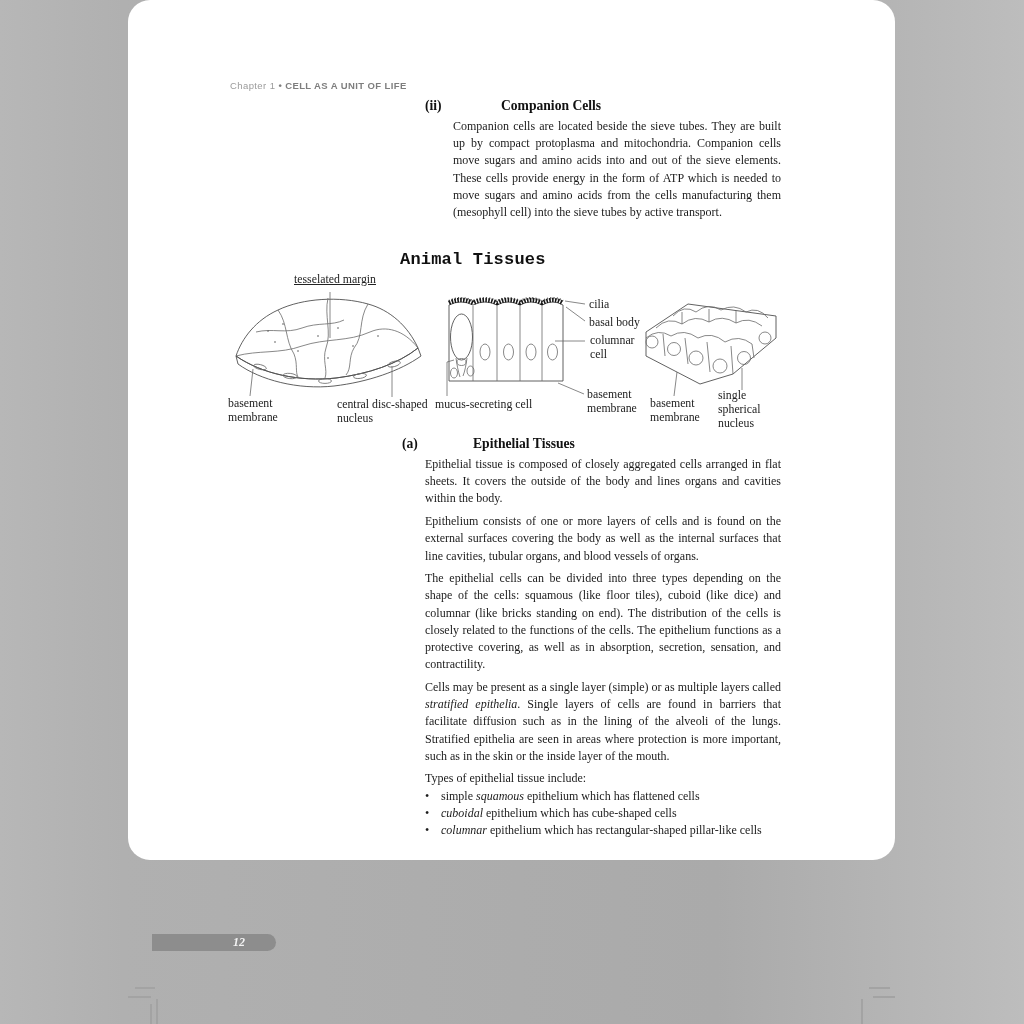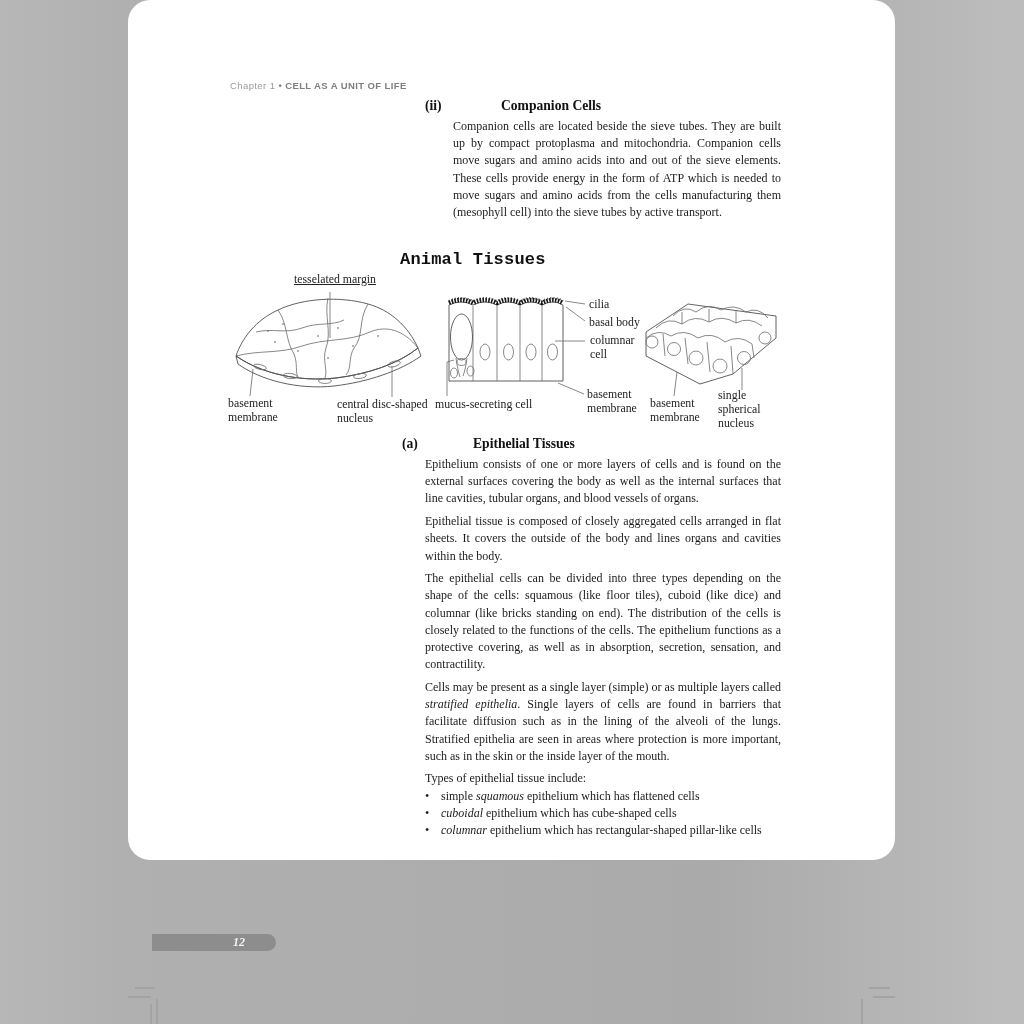--- a/index.html
+++ b/index.html
@@ -201,22 +201,22 @@
   <div class="fig-label" style="left:522px;top:396px;width:66px;">basement membrane</div>
   <div class="fig-label" style="left:590px;top:388px;width:56px;">single spherical nucleus</div>
 
 
   <div id="epithelial-block">
     <div class="subhead-row">
       <span class="idx">(a)</span>
       <span>Epithelial Tissues</span>
     </div>
     <div class="body">
+      <div class="serifbody para"><span>Epithelial tissue is composed of closely aggregated cells arranged in flat sheets. It covers the outside of the body and lines organs and cavities within the body.</span></div>
       <div class="serifbody para"><span>Epithelium consists of one or more layers of cells and is found on the external surfaces covering the body as well as the internal surfaces that line cavities, tubular organs, and blood vessels of organs.</span></div>
-      <div class="serifbody para"><span>Epithelial tissue is composed of closely aggregated cells arranged in flat sheets. It covers the outside of the body and lines organs and cavities within the body.</span></div>
       <div class="serifbody para"><span>The epithelial cells can be divided into three types depending on the shape of the cells: squamous (like floor tiles), cuboid (like dice) and columnar (like bricks standing on end). The distribution of the cells is closely related to the functions of the cells. The epithelium functions as a protective covering, as well as in absorption, secretion, sensation, and contractility.</span></div>
       <div class="serifbody para"><span>Cells may be present as a single layer (simple) or as multiple layers called </span><i>stratified epithelia</i><span>. Single layers of cells are found in barriers that facilitate diffusion such as in the lining of the alveoli of the lungs. Stratified epithelia are seen in areas where protection is more important, such as in the skin or the inside layer of the mouth.</span></div>
       <div class="serifbody"><span>Types of epithelial tissue include:</span></div>
       <div class="serifbody bullet-row">
         <span class="dot">•</span>
         <span class="btext"><span>simple </span><i>squamous</i><span> epithelium which has flattened cells</span></span>
       </div>
       <div class="serifbody bullet-row">
         <span class="dot">•</span>
         <span class="btext"><i>cuboidal</i><span> epithelium which has cube-shaped cells</span></span>

